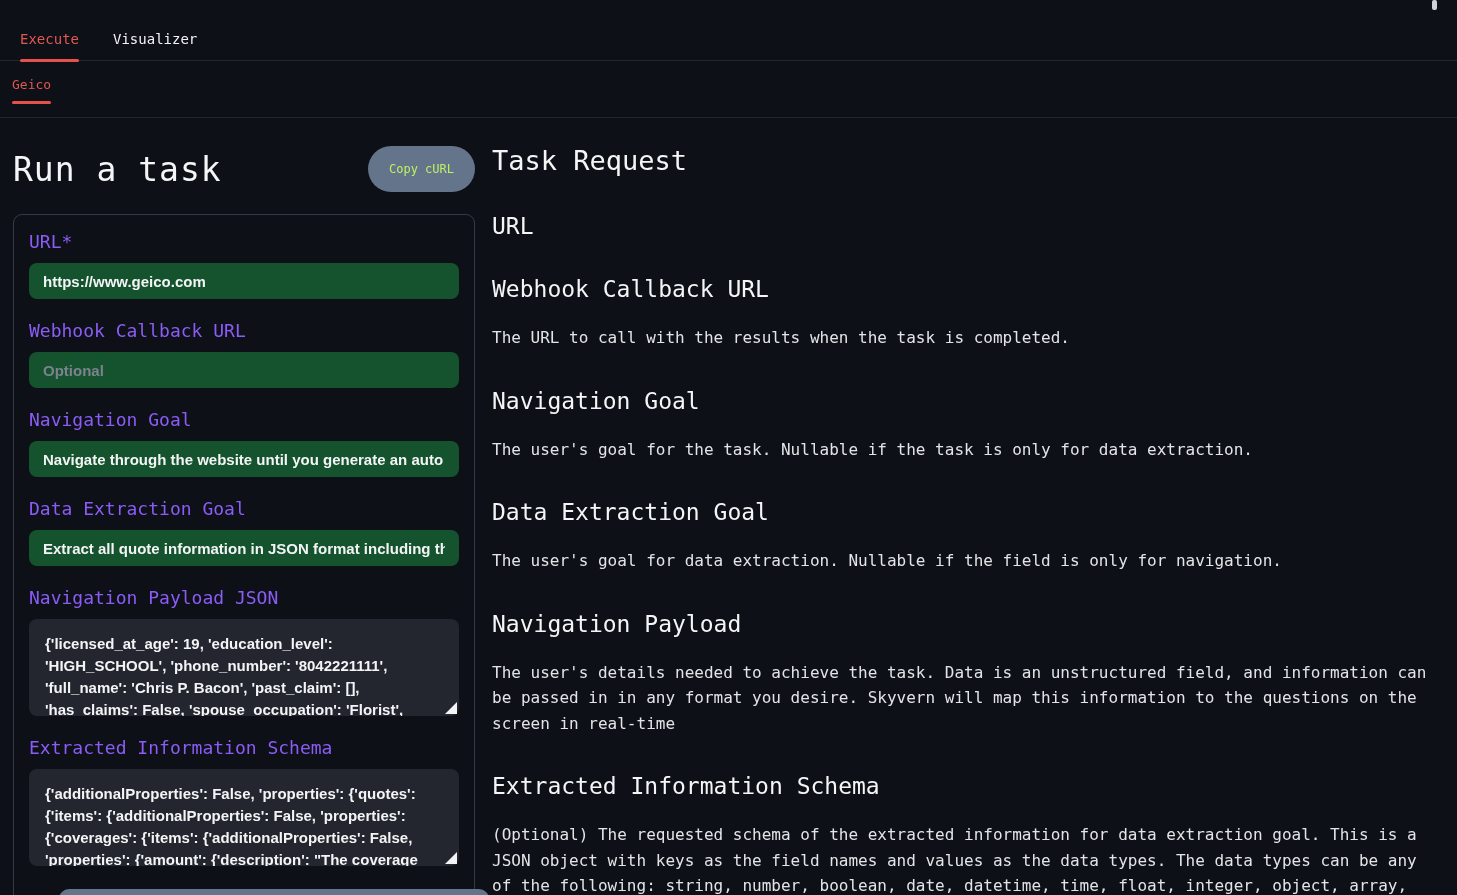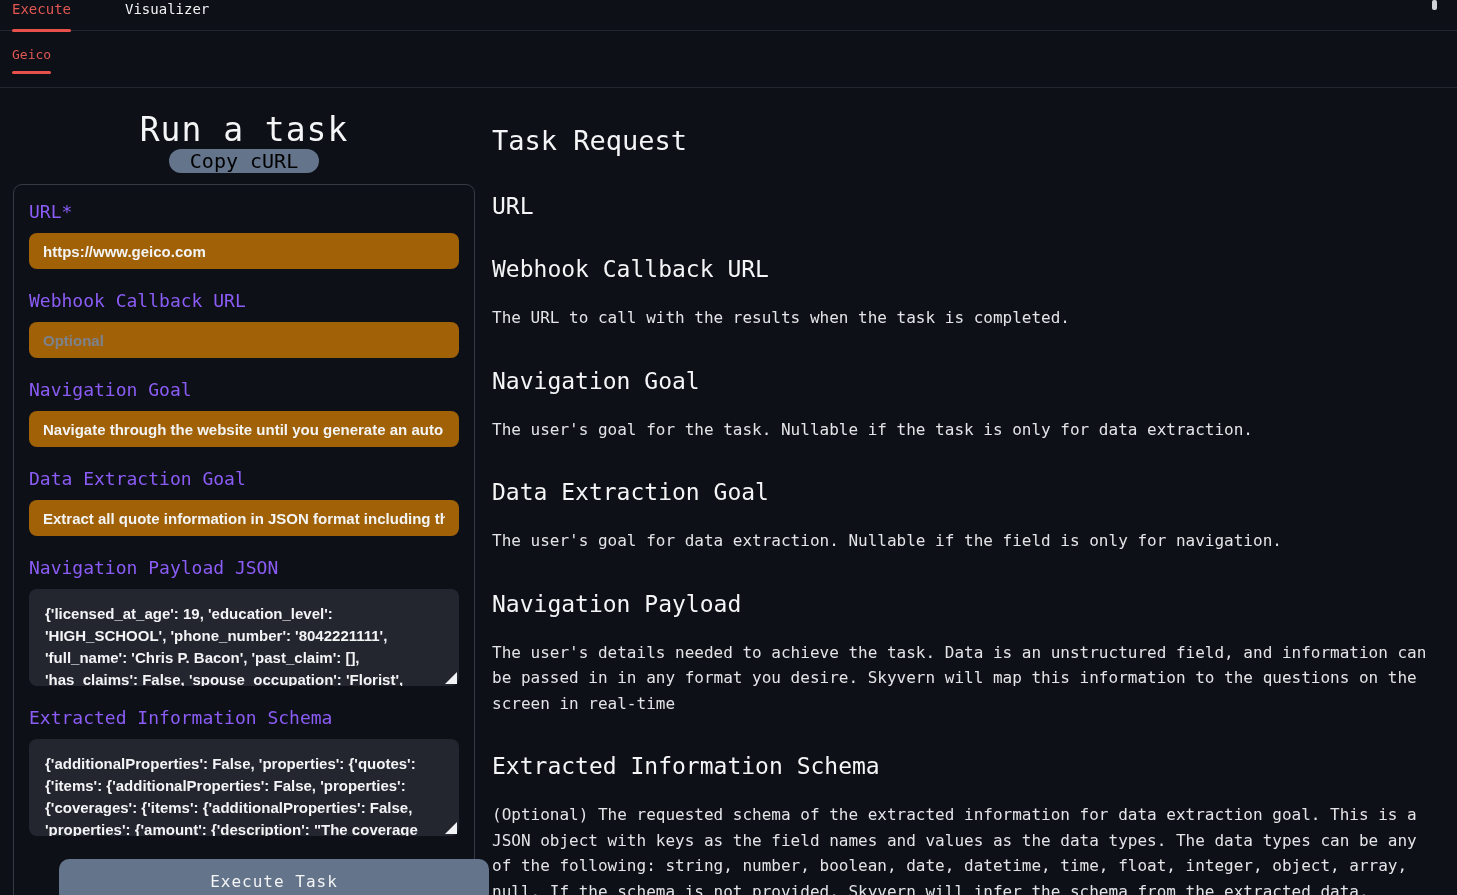--- a/index.html
+++ b/index.html
@@ -5,22 +5,22 @@
   * { margin: 0; padding: 0; box-sizing: border-box; }
   html, body { width: 1457px; height: 895px; overflow: hidden; }
   body {
     background: #0d1017;
     color: #eceef0;
     font-family: "DejaVu Sans Mono", monospace;
     position: relative;
   }
   
   .tabbar {
-    display: flex; gap: 54px; align-items: flex-end;
-    height: 31px; padding: 0 12px;
+    display: flex; gap: 34px; align-items: flex-end;
+    height: 61px; padding: 0 20px;
     border-bottom: 1px solid #23262e;
     position: relative;
   }
   .tab {
     font-size: 14px; padding-bottom: 13px; position: relative;
     color: #f2f3f5; cursor: pointer;
   }
   .tab.active { color: #e25753; }
   .tab.active::after {
     content: ""; position: absolute; left: 0; right: 0; bottom: -2px;
@@ -37,37 +37,37 @@
   }
   .subtab.active::after {
     content: ""; position: absolute; left: 0; right: 0; bottom: -2px;
     height: 3px; background: #e8514b; border-radius: 2px;
   }
   
   .content { display: flex; align-items: flex-start; }
   .left-col { width: 462px; margin-left: 13px; flex: 0 0 auto; }
   .left-head {
     display: flex; justify-content: space-between; align-items: center;
-    margin-top: 22px; height: 58px; flex-direction: column;
+    margin-top: 22px; height: 58px;
   }
   .page-title { font-size: 33px; font-weight: 400; letter-spacing: 1px; color: #f4f5f6; }
   .copy-curl {
     height: 46px; padding: 0 21px; border: none; cursor: pointer;
-    border-radius: 23px; background: #64748b; color: #000000;
-    font-family: "DejaVu Sans Mono", monospace; font-size: 20px;
+    border-radius: 23px; background: #64748b; color: #bef264;
+    font-family: "DejaVu Sans Mono", monospace; font-size: 12px;
   }
   .card {
     margin-top: 16px; border: 1px solid #363a44; border-radius: 9px;
     padding: 16px 15px 20px 15px; background: #0d1017;
   }
   .field { margin-bottom: 21px; }
   .field-label { font-size: 18px; color: #8b5cf6; margin-bottom: 11px; display: block; }
   .text-input {
     width: 100%; height: 36px; border: none; outline: none;
-    background: #a16207; border-radius: 8px; padding: 8px 14px;
+    background: #14532d; border-radius: 8px; padding: 8px 14px;
     color: #f3f4f6; font-family: "Liberation Sans", sans-serif;
     font-weight: 700; font-size: 15px;
     white-space: nowrap; overflow: hidden;
   }
   .text-input::placeholder { color: #7c828e; font-weight: 700; }
   .ta-wrap { position: relative; }
   .text-area {
     width: 100%; height: 97px; border: none; outline: none; resize: none;
     background: #23262f; border-radius: 8px; padding: 14px 16px 0 16px;
     color: #f3f4f6; font-family: "Liberation Sans", sans-serif;
@@ -78,21 +78,21 @@
     position: absolute; right: 2px; bottom: 2px; width: 12px; height: 12px;
     background: #f2f3f5; clip-path: polygon(100% 0, 100% 100%, 0 100%);
   }
   .execute-btn {
     width: 100%; height: 44px; margin-top: 2px; border: none; cursor: pointer;
     border-radius: 10px; background: #64748b; color: #f4f5f6;
     font-family: "DejaVu Sans Mono", monospace; font-size: 16px; letter-spacing: 1px; margin-left: 30px;
   }
   
   .right-col { margin-left: 17px; width: 940px; flex: 0 0 auto; }
-  .docs-title { font-size: 27px; font-weight: 400; margin-top: 37px; color: #f4f5f6; }
+  .docs-title { font-size: 27px; font-weight: 400; margin-top: 27px; color: #f4f5f6; }
   .doc-section h3 { font-size: 23px; font-weight: 400; margin-top: 37px; color: #f4f5f6; }
   .doc-section p { font-size: 16px; line-height: 25.5px; margin-top: 23px; color: #e3e4e7; }
   
   .scroll-thumb {
     position: absolute; top: 0; right: 20px; width: 5px; height: 10px;
     background: #cfd2d6; border-radius: 2px;
   }
 </style>
 </head>
 <body>

